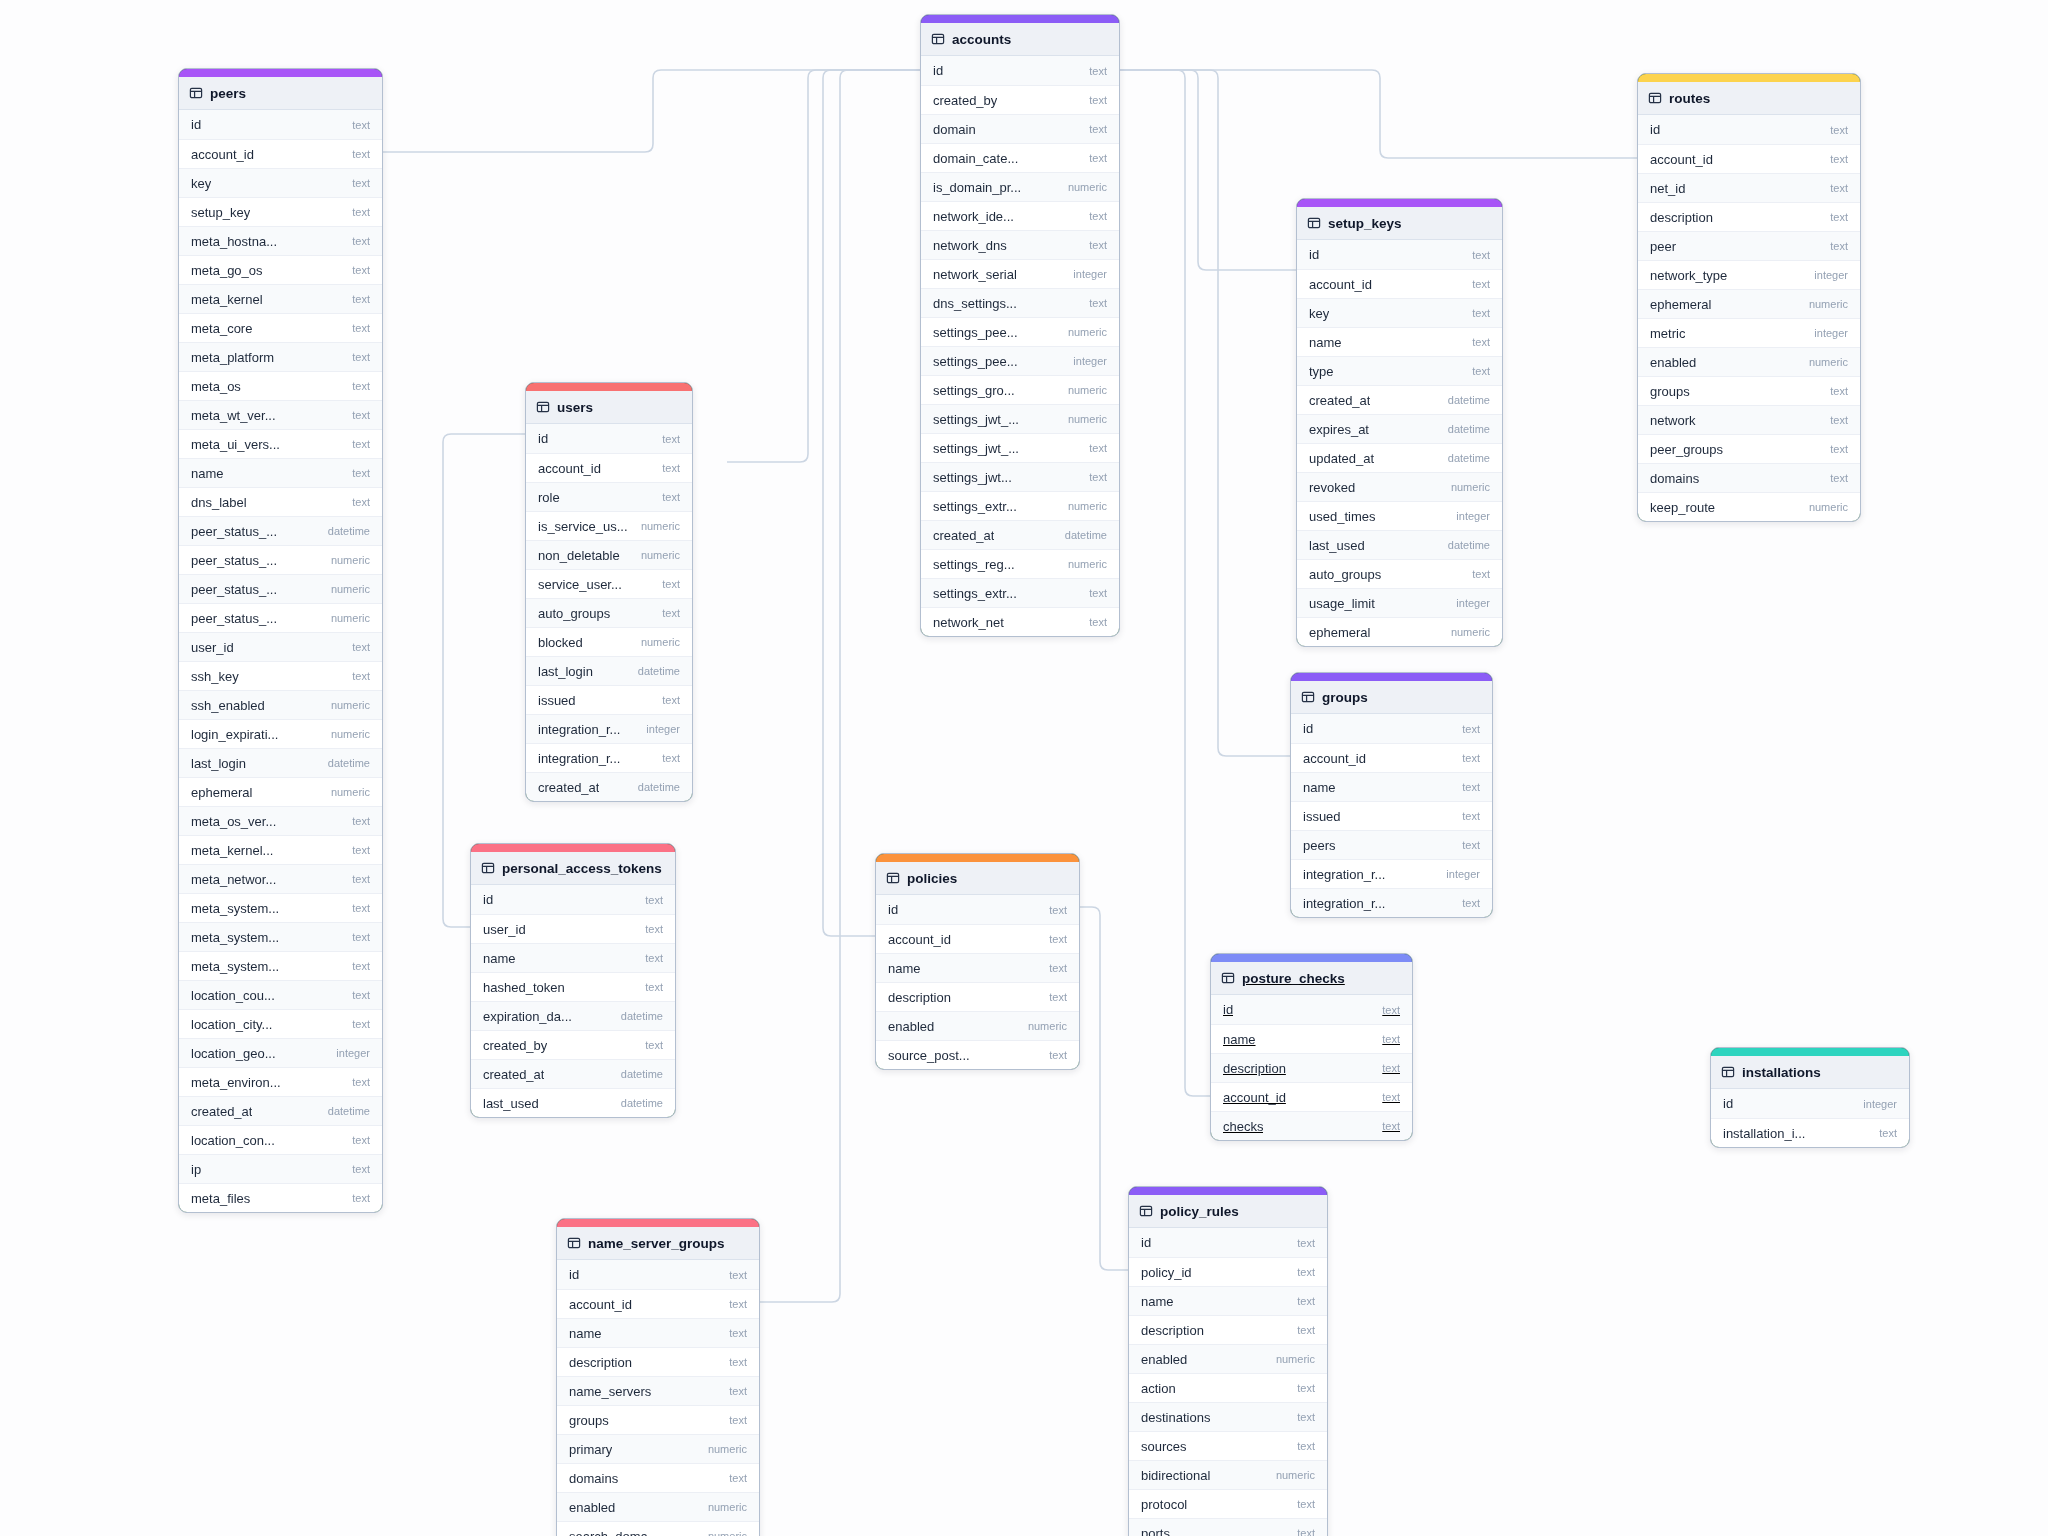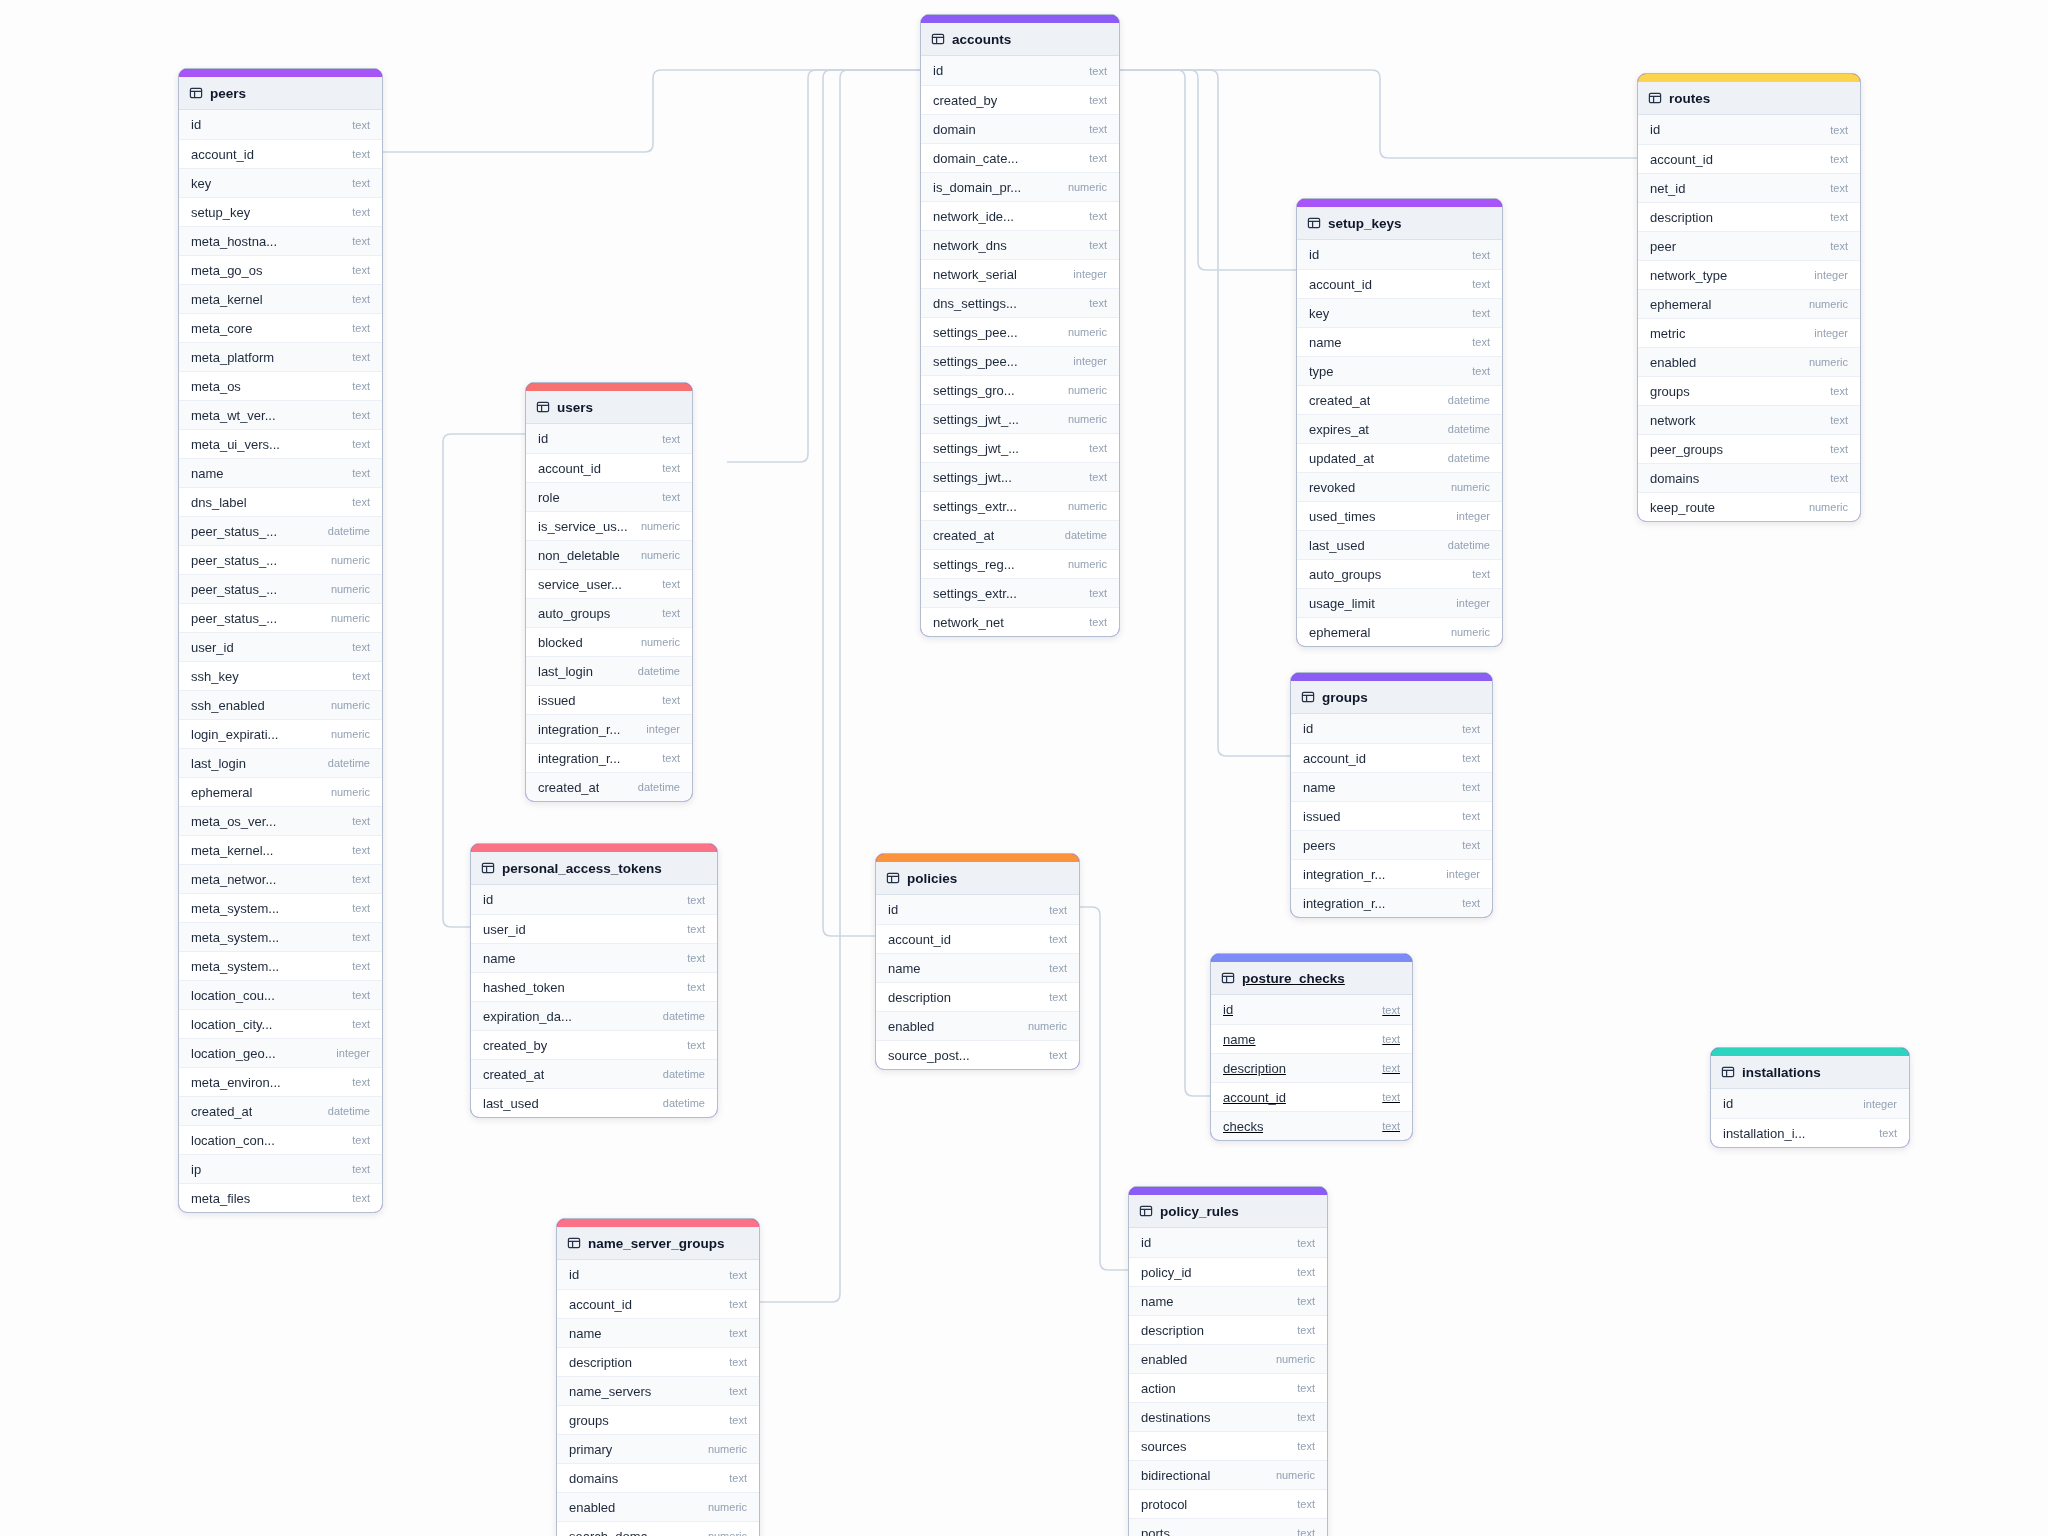--- a/index.html
+++ b/index.html
@@ -22,21 +22,21 @@
     z-index: 1;
   }
   #wires path {
     fill: none;
     stroke: #ccd6e3;
     stroke-width: 1.6;
   }
   .table-card {
     position: absolute;
     z-index: 2;
-    background: #6d28d9;
+    background: #14532d;
     border: 1px solid #b3bfd0;
     border-radius: 9px;
     box-shadow: 0 2px 7px rgba(15,23,42,0.10);
     overflow: hidden;
     box-sizing: border-box;
   }
   .accent {
     height: 8px;
   }
   .thead {
@@ -419,21 +419,21 @@
         <div class="row">
           <span class="fname">settings_extr...</span>
           <span class="ftype">text</span>
         </div>
         <div class="row">
           <span class="fname">network_net</span>
           <span class="ftype">text</span>
         </div>
       </div>
   </div>
-    <div class="table-card" style="left: 470px; top: 843px; width: 248px;">
+    <div class="table-card" style="left: 470px; top: 843px; width: 206px;">
     <div class="accent" style="background: rgb(251, 113, 133);"></div>
     <div class="thead">
       <svg width="14" height="14" viewBox="0 0 16 16">
         <rect x="1.6" y="2.6" width="12.8" height="10.8" rx="1.6"></rect>
         <line x1="1.6" y1="6.2" x2="14.4" y2="6.2"></line>
         <line x1="6.4" y1="6.2" x2="6.4" y2="13.4"></line>
       </svg>
       <span class="tname">personal_access_tokens</span>
     </div>
     <div class="tbody">

